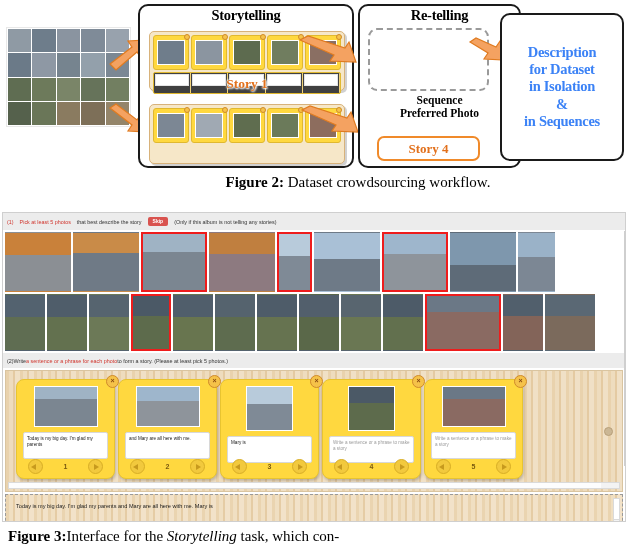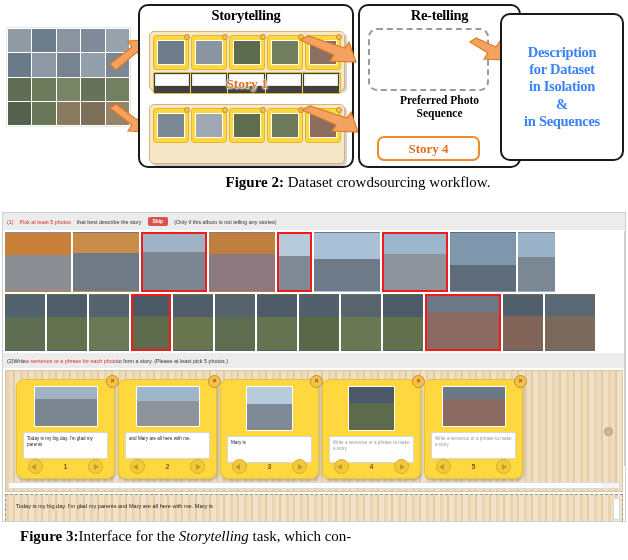--- a/index.html
+++ b/index.html
@@ -102,21 +102,21 @@
   
   .arrow{position:absolute;}
   .arrow svg{display:block;overflow:visible;}
 
   
   .caption{
     text-align:center;font-size:15px;color:#000;
     font-family:"Liberation Serif", serif;
   }
   #caption-fig2{position:absolute;left:0;top:174px;width:628px;padding-left:44px;}
-  #caption-fig3{position:absolute;left:0;top:528px;width:500px;text-align:left;padding-left:20px;box-sizing:border-box;}
+  #caption-fig3{position:absolute;left:0;top:528px;width:500px;text-align:left;padding-left:8px;box-sizing:border-box;}
   .caption b{font-weight:bold;}
   .caption i{font-style:italic;}
 
   
   .fig3{
     position:absolute;left:2px;top:212px;width:624px;height:310px;
     background:#ffffff;border:1px solid #cfcfcf;box-sizing:border-box;
     overflow:hidden;font-family:"Liberation Sans", sans-serif;
   }
   .instr-bar{
@@ -347,22 +347,22 @@
     <div class="arrow" style="left:302px;top:108px;">
       <svg width="60" height="34" viewBox="0 0 60 34">
         <polygon points="0,2 34,17 30,23 56,24 49,4 45,10 8,-2" fill="#F4A261" stroke="#E07B20" stroke-width="1.2"></polygon>
       </svg>
     </div>
 
     <div class="panel" id="panel-retell">
       <div class="panel-title">Re-telling</div>
       <div class="dashbox"></div>
       <div class="pref-label">
+        <div>Sequence</div>
         <div>Preferred Photo</div>
-        <div>Sequence</div>
       </div>
       <div class="storypill" id="pill-5">Story 4</div>
     </div>
 
     <div class="arrow" style="left:470px;top:40px;">
       <svg width="38" height="32" viewBox="0 0 38 32">
         <polygon points="0,2 18,13 14,19 36,20 30,1 26,7 6,-2" fill="#F4A261" stroke="#E07B20" stroke-width="1.2"></polygon>
       </svg>
     </div>
 

